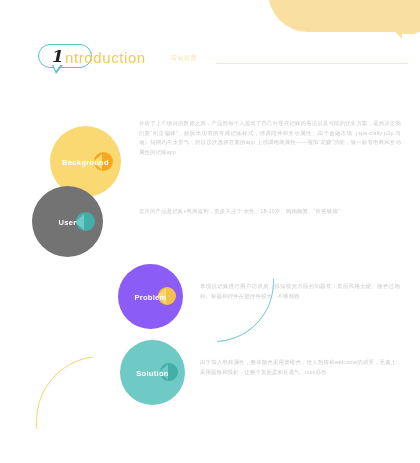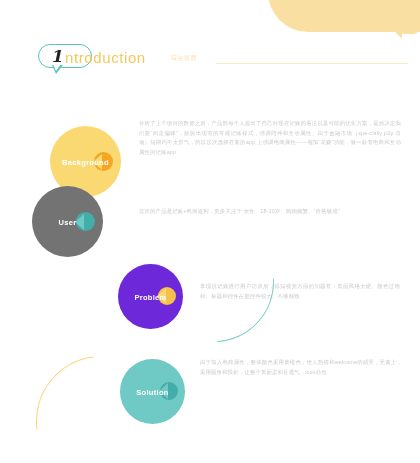--- a/index.html
+++ b/index.html
@@ -244,28 +244,28 @@
 
   <div class="row">
     <div class="circle" style="left:32px; top:186px; width:71px; height:71px; background:#737373; --outer:#6FC9C4;">
       <div class="pac" style="left:44px; top:26px; width:19px; height:19px; background:#43ADA8; --outer:#6FC9C4;"></div>
       <div class="circle-label">User</div>
     </div>
     <div class="body-text" style="left:139px; top:207px; width:262px; text-align:left;">这次的产品是记账+电商返利，更多关注于 女性、18-30岁、购物频繁、“价格敏感”</div>
   </div>
 
   <div class="row">
-    <div class="circle" style="left:118px; top:264px; width:65px; height:65px; background:#6d28d9; --outer:#FAD973;">
+    <div class="circle" style="left:118px; top:264px; width:65px; height:65px; background:#8b5cf6; --outer:#FAD973;">
       <div class="pac" style="left:40px; top:23px; width:18px; height:18px; background:#F5C14B; --outer:#FAD973;"></div>
       <div class="circle-label">Problem</div>
     </div>
     <div class="body-text" style="left:200px; top:282px; width:200px;">拿现况记账进行用户访谈后，得知视觉方面的问题有：页面风格太硬、颜色过饱和、标题和控件占据控件较大、不够精致</div>
   </div>
 
   <div class="row">
-    <div class="circle" style="left:120px; top:359px; width:65px; height:65px; background:#6FC9C4; --outer:#6FC9C4;">
+    <div class="circle" style="left:120px; top:340px; width:65px; height:65px; background:#6FC9C4; --outer:#6FC9C4;">
       <div class="pac" style="left:40px; top:23px; width:18px; height:18px; background:#43ADA8; --outer:#6FC9C4;"></div>
       <div class="circle-label">Solution</div>
     </div>
     <div class="body-text" style="left:200px; top:358px; width:202px;">由于加入电商属性，整体颜色采用黄橙色，给人热情和welcome的感受，元素上，采用圆角和投影，让整个页面柔和且透气，icon亦然</div>
   </div>
 
 </div>
 
 </body></html>

